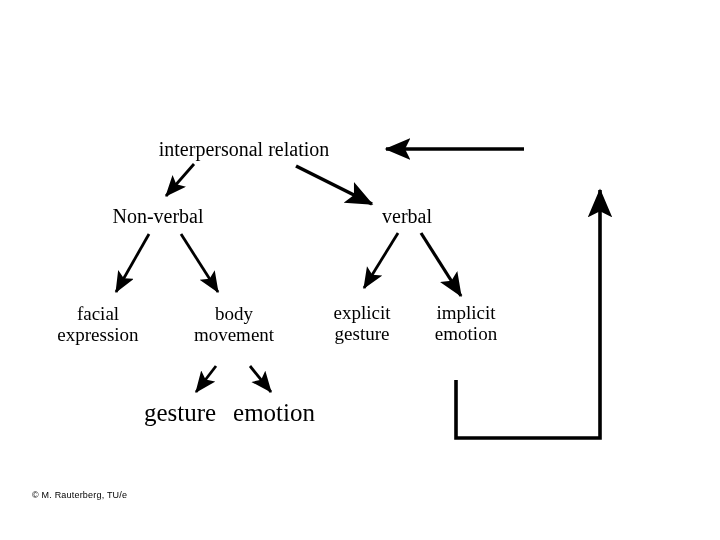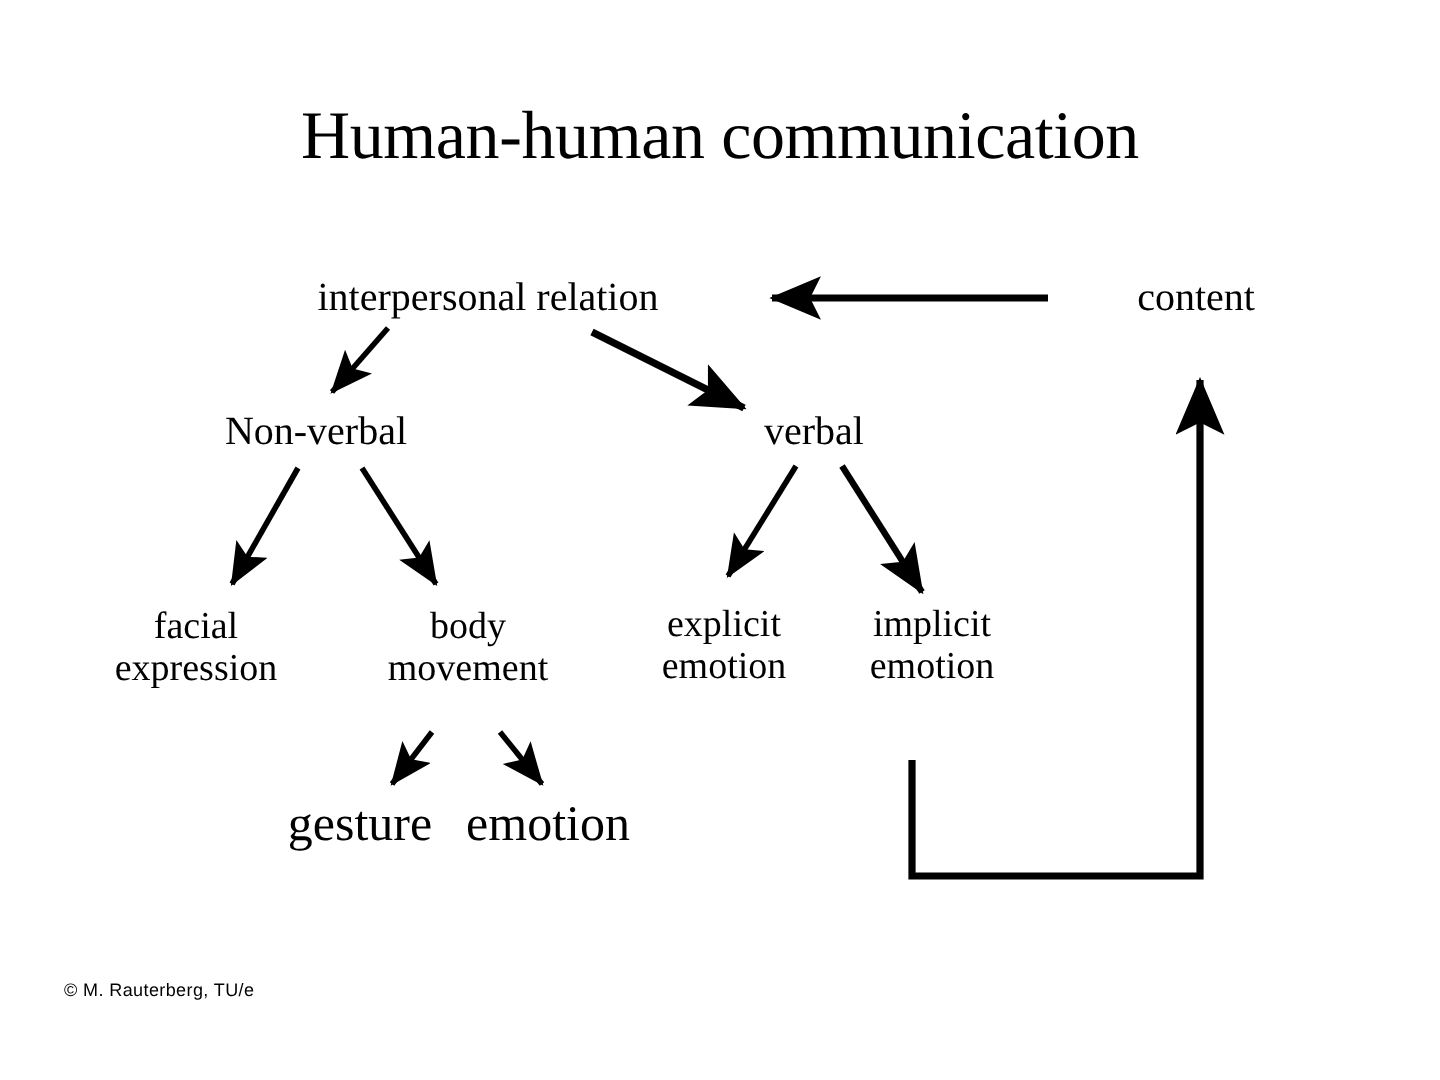--- a/index.html
+++ b/index.html
@@ -67,21 +67,20 @@
   #node-explicit      { left: 312px; top: 302px; width: 100px; }
   #node-implicit      { left: 414px; top: 302px; width: 104px; }
   #node-gesture       { left: 130px; top: 399px; width: 100px; }
   #node-action        { left: 232px; top: 399px; width: 84px;  }
 </style>
 </head>
 <body>
 
 <div id="slide">
 
-  <div class="slide-title">Human-human communication</div>
 
   <svg id="slide-svg" viewBox="0 0 720 540" xmlns="http://www.w3.org/2000/svg">
     <defs>
       <marker id="ah" markerWidth="9" markerHeight="9" refX="7.2" refY="3.2" orient="auto" markerUnits="strokeWidth">
         <path d="M0,0 L7.6,3.2 L0,6.4 L1.6,3.2 z" fill="#000000"></path>
       </marker>
       <marker id="ah-thin" markerWidth="10" markerHeight="10" refX="7.6" refY="3.4" orient="auto" markerUnits="strokeWidth">
         <path d="M0,0 L8,3.4 L0,6.8 L1.7,3.4 z" fill="#000000"></path>
       </marker>
     </defs>
@@ -102,34 +101,33 @@
 
     <line x1="216" y1="366" x2="196" y2="392" stroke="#000000" stroke-width="2.8" marker-end="url(#ah)"></line>
 
     <line x1="250" y1="366" x2="271" y2="392" stroke="#000000" stroke-width="2.8" marker-end="url(#ah)"></line>
 
     <path d="M 456,380 L 456,438 L 600,438 L 600,190" fill="none" stroke="#000000" stroke-width="3.6" marker-end="url(#ah-thin)"></path>
   </svg>
 
   <div class="node lvl1" id="node-interpersonal">interpersonal relation</div>
 
-  <div class="node lvl1" id="node-content">content</div>
 
   <div class="node lvl2" id="node-verbal">verbal</div>
 
   <div class="node lvl2" id="node-nonverbal">Non-verbal</div>
 
   <div class="node lvl3" id="node-facial">facial
 expression</div>
 
   <div class="node lvl3" id="node-body">body
 movement</div>
 
   <div class="node lvl3" id="node-explicit">explicit
-emotion</div>
+gesture</div>
 
   <div class="node lvl3" id="node-implicit">implicit
 emotion</div>
 
   <div class="node lvl4" id="node-gesture">gesture</div>
 
   <div class="node lvl4" id="node-action">emotion</div>
 
   <div class="credit">© M. Rauterberg, TU/e</div>
 

